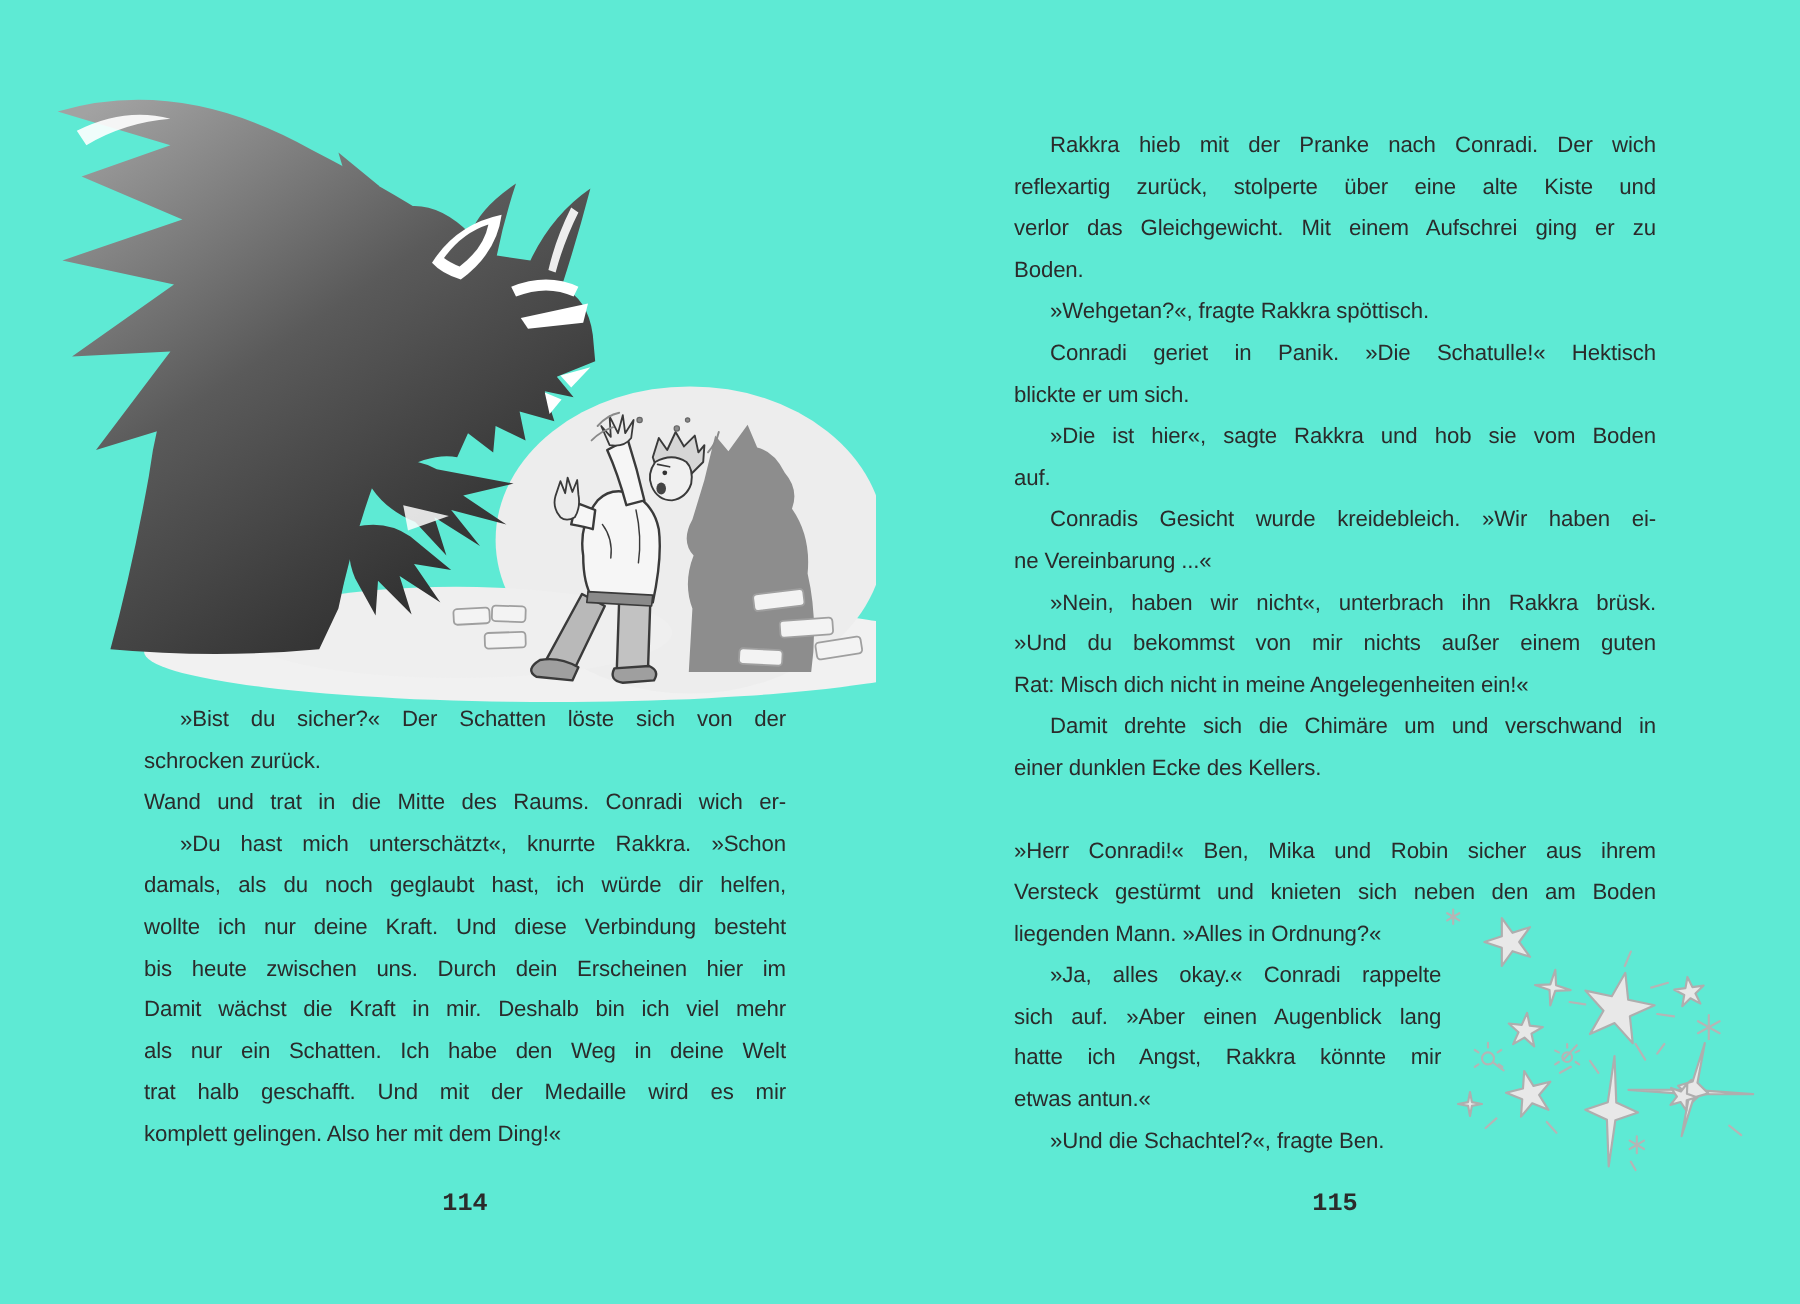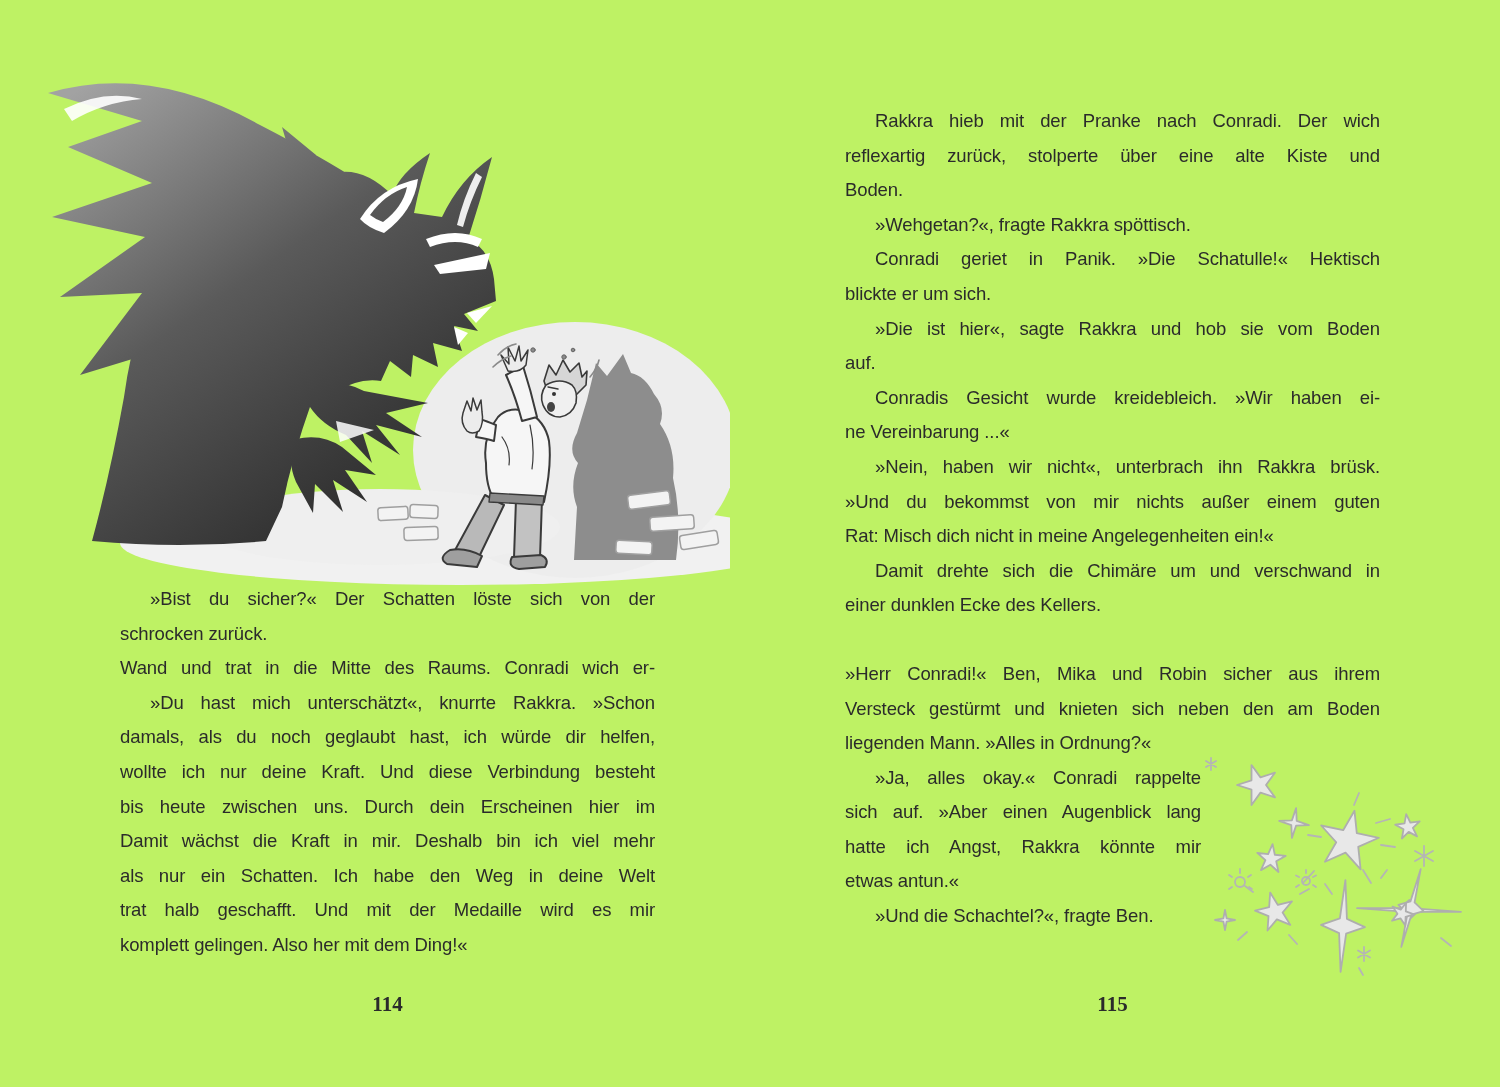--- a/index.html
+++ b/index.html
@@ -1,36 +1,36 @@
 <!DOCTYPE html>
 <html><head>
 <meta charset="utf-8">
 <style>
   html,body{margin:0;padding:0;}
   body{
     width:1500px;height:1087px;position:relative;background:#ffffff;
     font-family:"Liberation Sans","DejaVu Sans",sans-serif;overflow:hidden;
   }
-  .page{position:absolute;top:0;width:750px;height:1087px;background:#bef264;}
+  .page{position:absolute;top:0;width:750px;height:1087px;background:#5eead4;}
   #page-left{left:0;}
   #page-right{left:750px;}
   .textblock{
     position:absolute;width:535px;color:#2b2b2b;
     font-size:18.5px;line-height:34.6px;letter-spacing:-0.1px;
   }
   #left-text{left:120px;top:582px;}
   #right-text{left:95px;top:104px;}
   .ln{text-align:justify;text-align-last:justify;white-space:normal;}
   .ln.end{text-align:left;text-align-last:left;}
   .ln.ind{text-indent:30px;}
   .ln.nw{width:356px;}
   .ln.gap{margin-top:34px;}
   .pageno{
     position:absolute;top:992px;width:535px;text-align:center;
-    font-family:Liberation Serif, serif;font-weight:bold;
+    font-family:Liberation Mono, monospace;font-weight:bold;
     font-size:21px;color:#2b2b2b;
   }
   #pageno-left{left:120px;}
   #pageno-right{left:95px;}
   .illu{position:absolute;}
   #chimera-illustration{left:30px;top:55px;}
   #star-decoration{left:455px;top:742px;}
 </style>
 </head>
 <body>
@@ -153,20 +153,21 @@
   </div>
 
   <div class="pageno" id="pageno-left">114</div>
 </div>
 
 <div class="page" id="page-right">
 
   <div class="textblock" id="right-text">
     <div class="ln ind">Rakkra hieb mit der Pranke nach Conradi. Der wich</div>
     <div class="ln">reflexartig zurück, stolperte über eine alte Kiste und</div>
+    <div class="ln">verlor das Gleichgewicht. Mit einem Aufschrei ging er zu</div>
     <div class="ln end">Boden.</div>
     <div class="ln ind end">»Wehgetan?«, fragte Rakkra spöttisch.</div>
     <div class="ln ind">Conradi geriet in Panik. »Die Schatulle!« Hektisch</div>
     <div class="ln end">blickte er um sich.</div>
     <div class="ln ind">»Die ist hier«, sagte Rakkra und hob sie vom Boden</div>
     <div class="ln end">auf.</div>
     <div class="ln ind">Conradis Gesicht wurde kreidebleich. »Wir haben ei-</div>
     <div class="ln end">ne Vereinbarung ...«</div>
     <div class="ln ind">»Nein, haben wir nicht«, unterbrach ihn Rakkra brüsk.</div>
     <div class="ln">»Und du bekommst von mir nichts außer einem guten</div>

